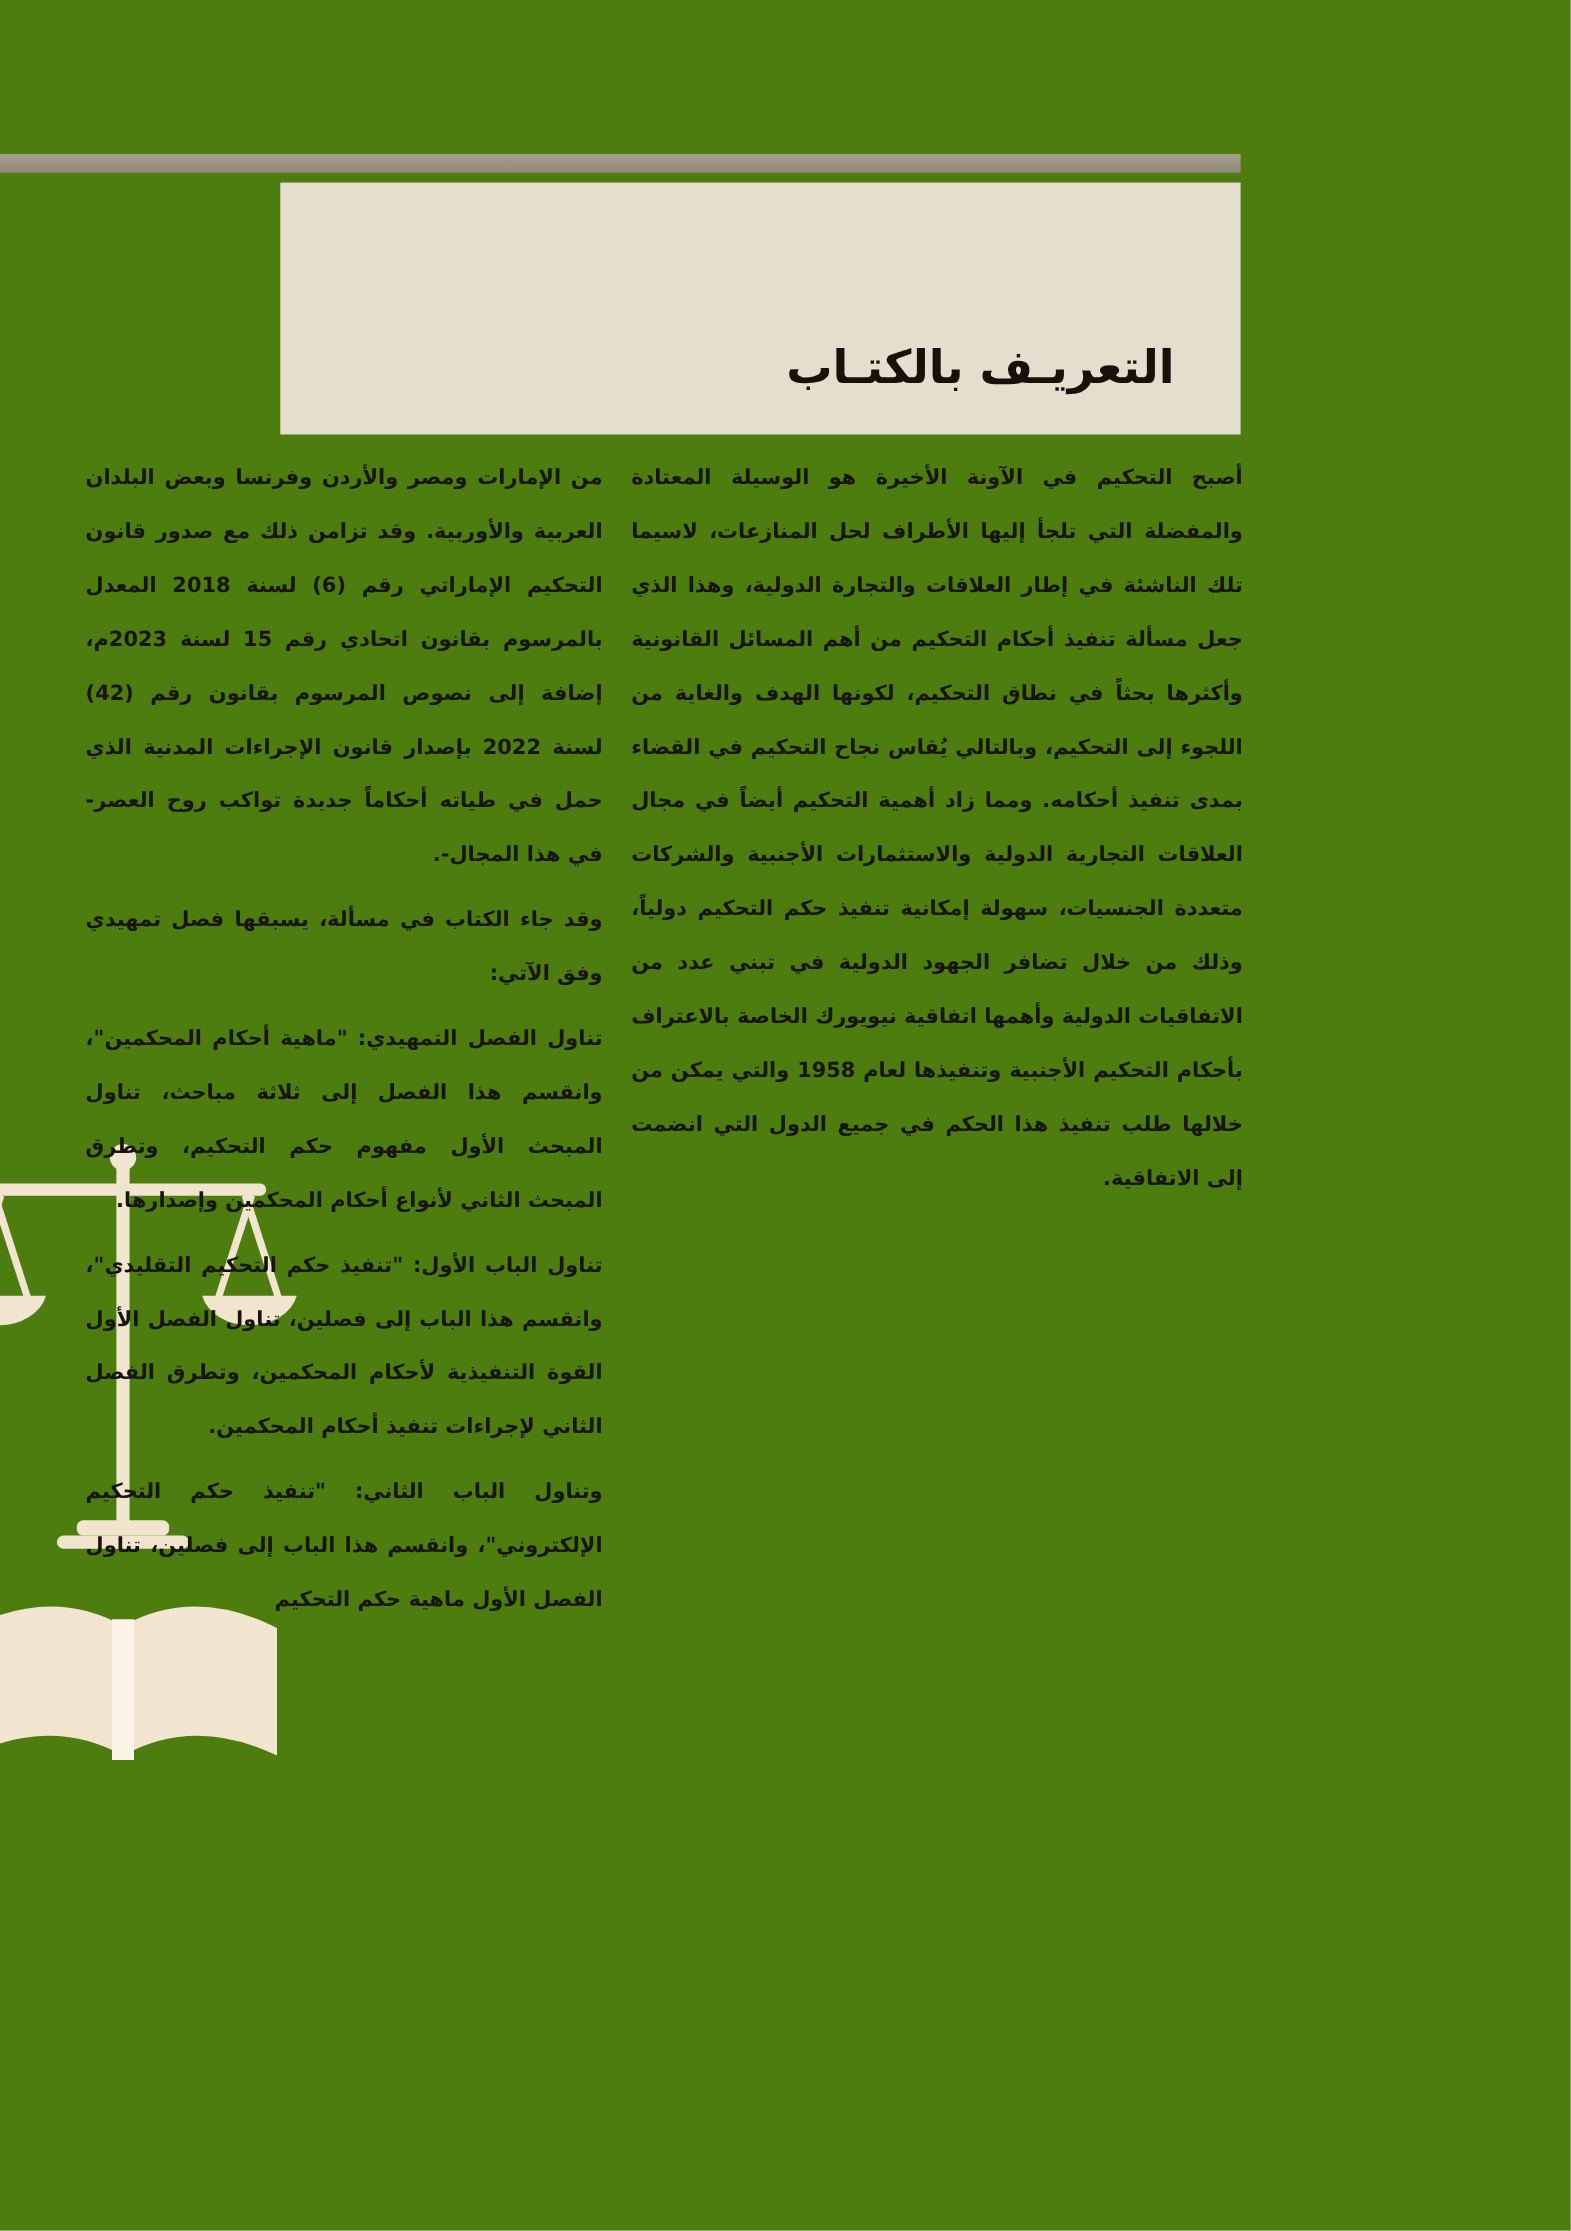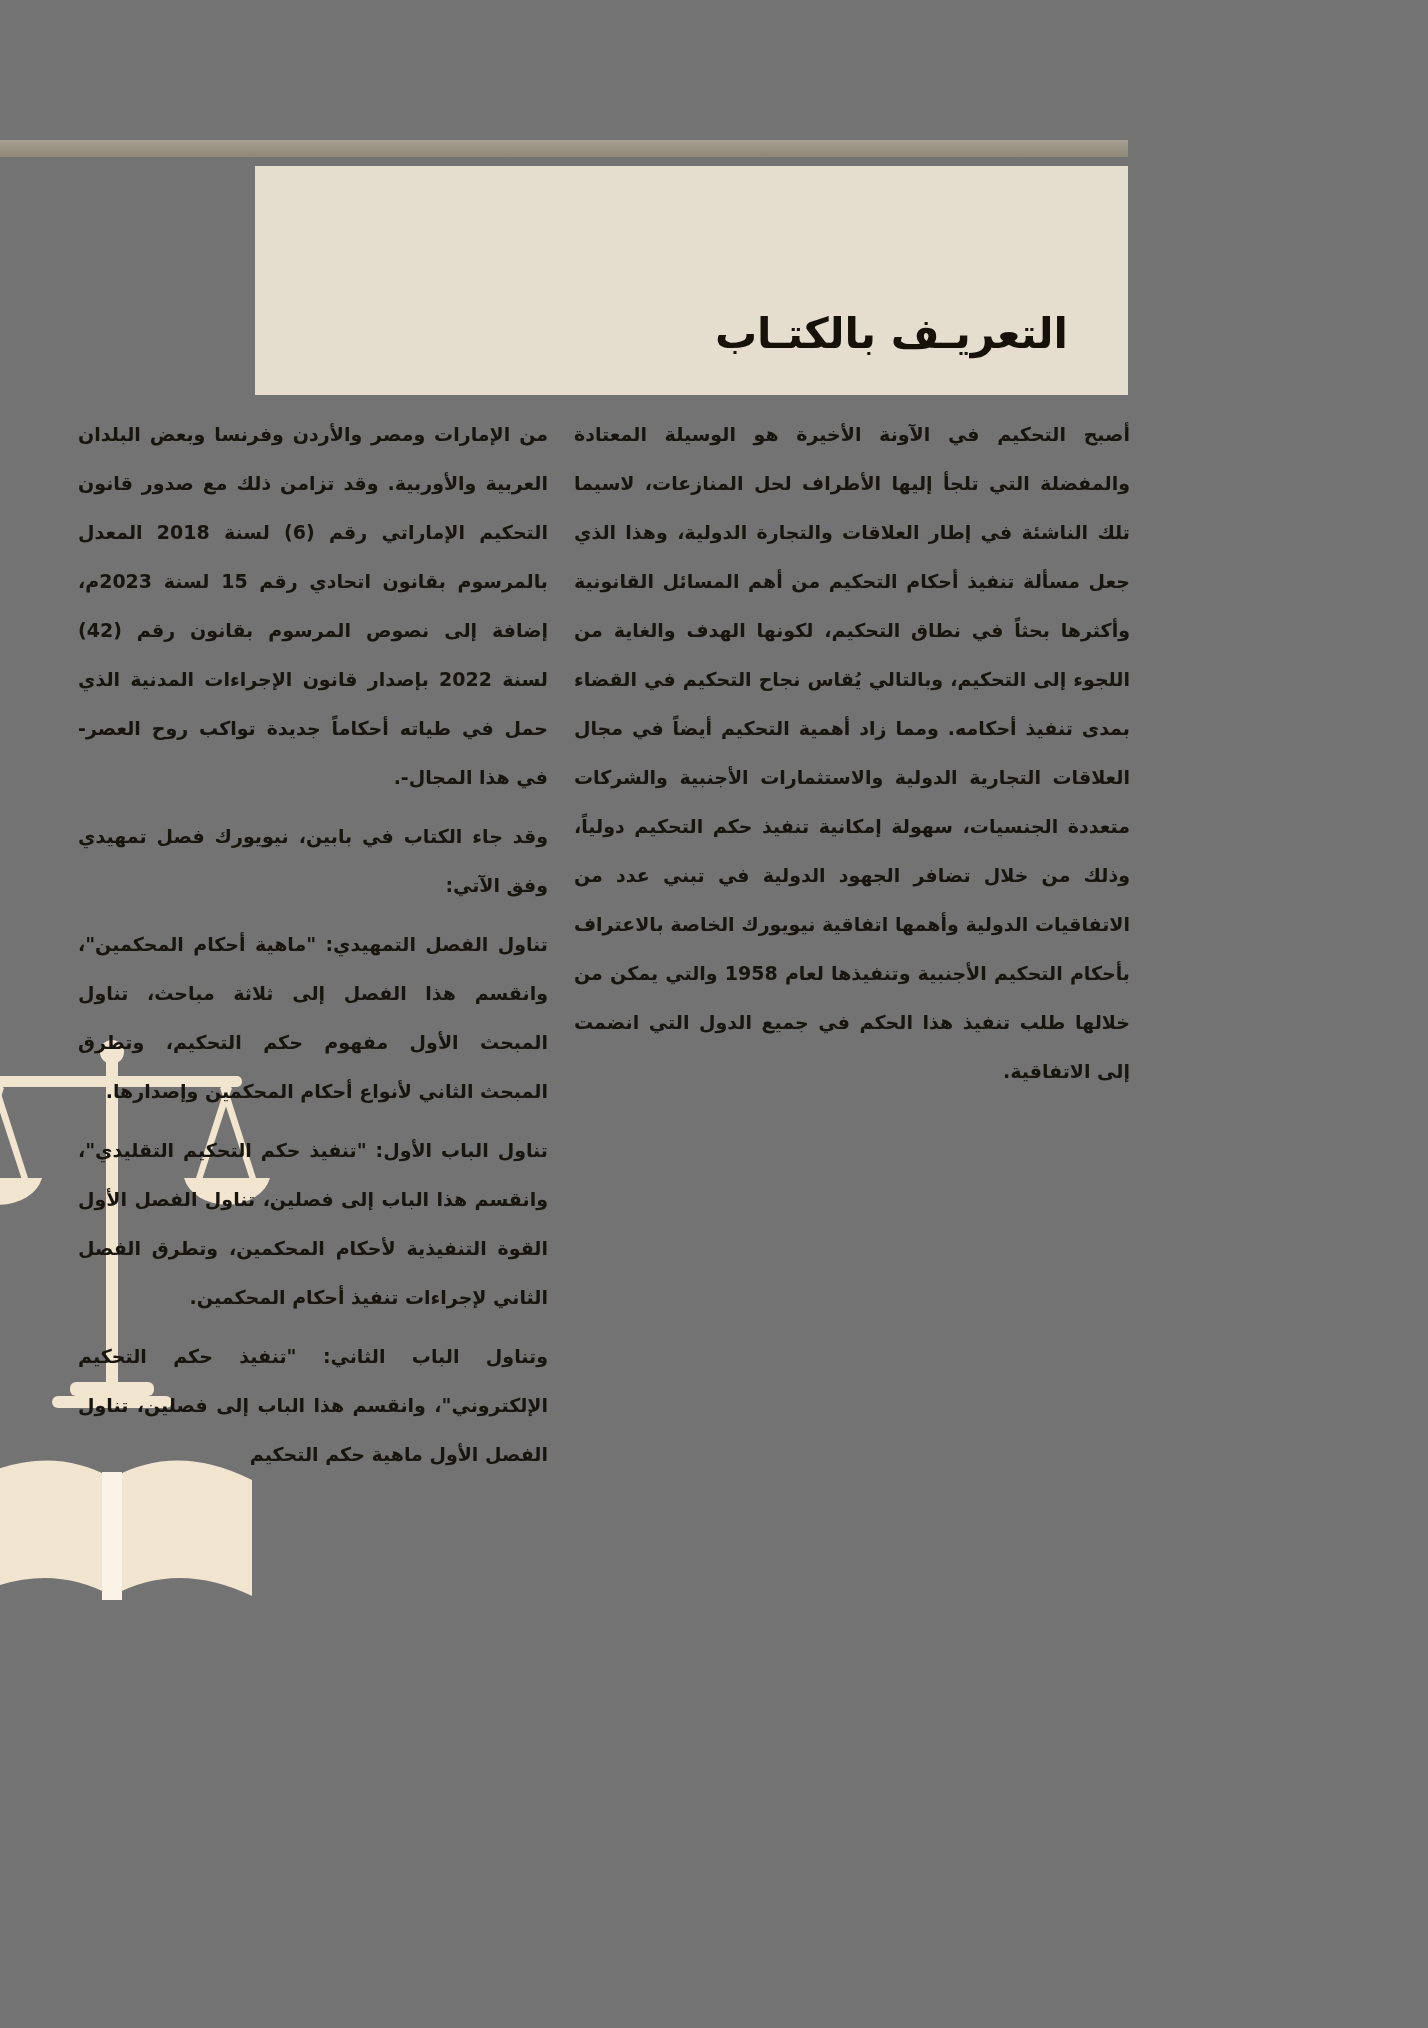--- a/index.html
+++ b/index.html
@@ -2,21 +2,21 @@
 <html lang="ar" dir="rtl"><head>
 <meta charset="utf-8">
 <style>
   * { margin:0; padding:0; box-sizing:border-box; }
   html,body { background:#ffffff; }
   .page {
     position:relative;
     width:1428px;
     height:2028px;
     margin:0 auto;
-    background:#737373;
+    background:#4d7c0f;
     overflow:hidden;
     font-family:"DejaVu Sans", sans-serif;
     direction:rtl;
     padding-left:28px;
   }
   .top-bar {
     position:absolute;
     left:0; top:140px;
     width:1128px; height:17px;
     background:linear-gradient(#a69f93 0%, #999181 55%, #8f8878 100%);
@@ -102,21 +102,21 @@
   </div>
 
   <div class="columns">
 
     <div class="col col-right">
       <p>أصبح التحكيم في الآونة الأخيرة هو الوسيلة المعتادة والمفضلة التي تلجأ إليها الأطراف لحل المنازعات، لاسيما تلك الناشئة في إطار العلاقات والتجارة الدولية، وهذا الذي جعل مسألة تنفيذ أحكام التحكيم من أهم المسائل القانونية وأكثرها بحثاً في نطاق التحكيم، لكونها الهدف والغاية من اللجوء إلى التحكيم، وبالتالي يُقاس نجاح التحكيم في القضاء بمدى تنفيذ أحكامه. ومما زاد أهمية التحكيم أيضاً في مجال العلاقات التجارية الدولية والاستثمارات الأجنبية والشركات متعددة الجنسيات، سهولة إمكانية تنفيذ حكم التحكيم دولياً، وذلك من خلال تضافر الجهود الدولية في تبني عدد من الاتفاقيات الدولية وأهمها اتفاقية نيويورك الخاصة بالاعتراف بأحكام التحكيم الأجنبية وتنفيذها لعام 1958 والتي يمكن من خلالها طلب تنفيذ هذا الحكم في جميع الدول التي انضمت إلى الاتفاقية.</p>
     </div>
 
     <div class="col col-left">
       <p>من الإمارات ومصر والأردن وفرنسا وبعض البلدان العربية والأوربية. وقد تزامن ذلك مع صدور قانون التحكيم الإماراتي رقم (6) لسنة 2018 المعدل بالمرسوم بقانون اتحادي رقم 15 لسنة 2023م، إضافة إلى نصوص المرسوم بقانون رقم (42) لسنة 2022 بإصدار قانون الإجراءات المدنية الذي حمل في طياته أحكاماً جديدة تواكب روح العصر- في هذا المجال-.</p>
-      <p>وقد جاء الكتاب في بابين، نيويورك فصل تمهيدي وفق الآتي:</p>
+      <p>وقد جاء الكتاب في مسألة، يسبقها فصل تمهيدي وفق الآتي:</p>
       <p>تناول الفصل التمهيدي: "ماهية أحكام المحكمين"، وانقسم هذا الفصل إلى ثلاثة مباحث، تناول المبحث الأول مفهوم حكم التحكيم، وتطرق المبحث الثاني لأنواع أحكام المحكمين وإصدارها.</p>
       <p>تناول الباب الأول: "تنفيذ حكم التحكيم التقليدي"، وانقسم هذا الباب إلى فصلين، تناول الفصل الأول القوة التنفيذية لأحكام المحكمين، وتطرق الفصل الثاني لإجراءات تنفيذ أحكام المحكمين.</p>
       <p>وتناول الباب الثاني: "تنفيذ حكم التحكيم الإلكتروني"، وانقسم هذا الباب إلى فصلين، تناول الفصل الأول ماهية حكم التحكيم</p>
     </div>
 
   </div>
 
 </div>
 
 </body></html>

